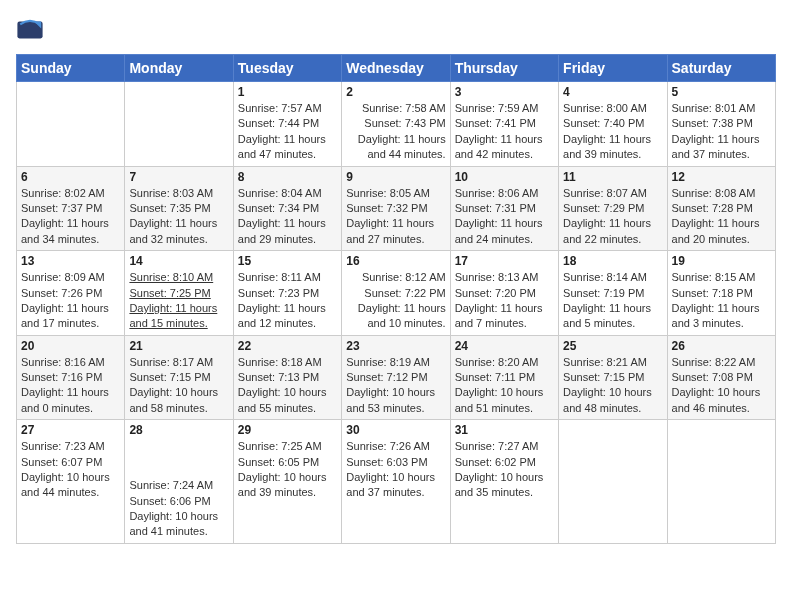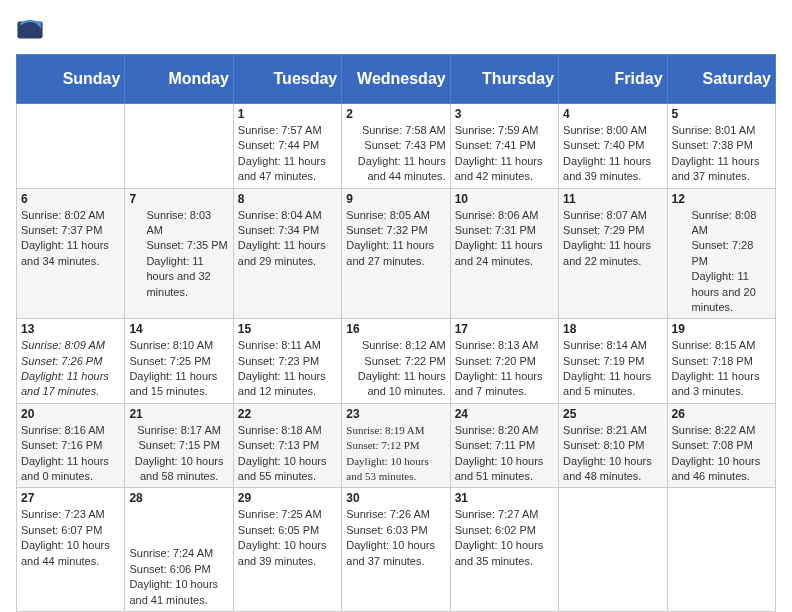--- a/index.html
+++ b/index.html
@@ -39,24 +39,24 @@
       color: #444;
     }
     table {
       width: 100%;
       border-collapse: collapse;
       table-layout: fixed;
     }
     thead tr th {
       background: #3a6abf;
       color: #fff;
-      font-size: 16px;
+      font-size: 14px;
       font-weight: bold;
-      padding: 15px 4px;
-      text-align: right;
+      padding: 5px 4px;
+      text-align: left;
       border: 1px solid #5580cc;
     }
     tbody tr td {
       border: 1px solid #ccc;
       vertical-align: top;
       padding: 3px 4px;
       font-size: 10px;
       color: #222;
       height: 80px;
       background: #fff;
@@ -150,21 +150,21 @@
       </tr>
       <tr>
         <td>
           <span class="day-number">6</span>
           <div class="day-info" style="white-space: pre-line;">Sunrise: 8:02 AM
 Sunset: 7:37 PM
 Daylight: 11 hours and 34 minutes.</div>
         </td>
         <td>
           <span class="day-number">7</span>
-          <div class="day-info" style="white-space: pre-line; margin-left: 17px;">Sunrise: 8:03 AM
+          <div class="day-info" style="white-space: pre-line;">Sunrise: 8:03 AM
 Sunset: 7:35 PM
 Daylight: 11 hours and 32 minutes.</div>
         </td>
         <td>
           <span class="day-number">8</span>
           <div class="day-info" style="white-space: pre-line;">Sunrise: 8:04 AM
 Sunset: 7:34 PM
 Daylight: 11 hours and 29 minutes.</div>
         </td>
         <td>
@@ -180,35 +180,35 @@
 Daylight: 11 hours and 24 minutes.</div>
         </td>
         <td>
           <span class="day-number">11</span>
           <div class="day-info" style="white-space: pre-line;">Sunrise: 8:07 AM
 Sunset: 7:29 PM
 Daylight: 11 hours and 22 minutes.</div>
         </td>
         <td>
           <span class="day-number">12</span>
-          <div class="day-info" style="white-space: pre-line; margin-left: 20px;">Sunrise: 8:08 AM
+          <div class="day-info" style="white-space: pre-line;">Sunrise: 8:08 AM
 Sunset: 7:28 PM
 Daylight: 11 hours and 20 minutes.</div>
         </td>
       </tr>
       <tr>
         <td>
           <span class="day-number">13</span>
-          <div class="day-info" style="white-space: pre-line; font-style: italic;">Sunrise: 8:09 AM
+          <div class="day-info" style="white-space: pre-line;">Sunrise: 8:09 AM
 Sunset: 7:26 PM
 Daylight: 11 hours and 17 minutes.</div>
         </td>
         <td>
           <span class="day-number">14</span>
-          <div class="day-info" style="white-space: pre-line;">Sunrise: 8:10 AM
+          <div class="day-info" style="white-space: pre-line; text-decoration: underline;">Sunrise: 8:10 AM
 Sunset: 7:25 PM
 Daylight: 11 hours and 15 minutes.</div>
         </td>
         <td>
           <span class="day-number">15</span>
           <div class="day-info" style="white-space: pre-line;">Sunrise: 8:11 AM
 Sunset: 7:23 PM
 Daylight: 11 hours and 12 minutes.</div>
         </td>
         <td>
@@ -238,46 +238,46 @@
       </tr>
       <tr>
         <td>
           <span class="day-number">20</span>
           <div class="day-info" style="white-space: pre-line;">Sunrise: 8:16 AM
 Sunset: 7:16 PM
 Daylight: 11 hours and 0 minutes.</div>
         </td>
         <td>
           <span class="day-number">21</span>
-          <div class="day-info" style="white-space: pre-line; text-align: center;">Sunrise: 8:17 AM
+          <div class="day-info" style="white-space: pre-line;">Sunrise: 8:17 AM
 Sunset: 7:15 PM
 Daylight: 10 hours and 58 minutes.</div>
         </td>
         <td>
           <span class="day-number">22</span>
           <div class="day-info" style="white-space: pre-line;">Sunrise: 8:18 AM
 Sunset: 7:13 PM
 Daylight: 10 hours and 55 minutes.</div>
         </td>
         <td>
           <span class="day-number">23</span>
-          <div class="day-info" style="white-space: pre-line; font-family: Liberation Serif, serif;">Sunrise: 8:19 AM
+          <div class="day-info" style="white-space: pre-line;">Sunrise: 8:19 AM
 Sunset: 7:12 PM
 Daylight: 10 hours and 53 minutes.</div>
         </td>
         <td>
           <span class="day-number">24</span>
           <div class="day-info" style="white-space: pre-line;">Sunrise: 8:20 AM
 Sunset: 7:11 PM
 Daylight: 10 hours and 51 minutes.</div>
         </td>
         <td>
           <span class="day-number">25</span>
           <div class="day-info" style="white-space: pre-line;">Sunrise: 8:21 AM
-Sunset: 8:10 PM
+Sunset: 7:15 PM
 Daylight: 10 hours and 48 minutes.</div>
         </td>
         <td>
           <span class="day-number">26</span>
           <div class="day-info" style="white-space: pre-line;">Sunrise: 8:22 AM
 Sunset: 7:08 PM
 Daylight: 10 hours and 46 minutes.</div>
         </td>
       </tr>
       <tr>

